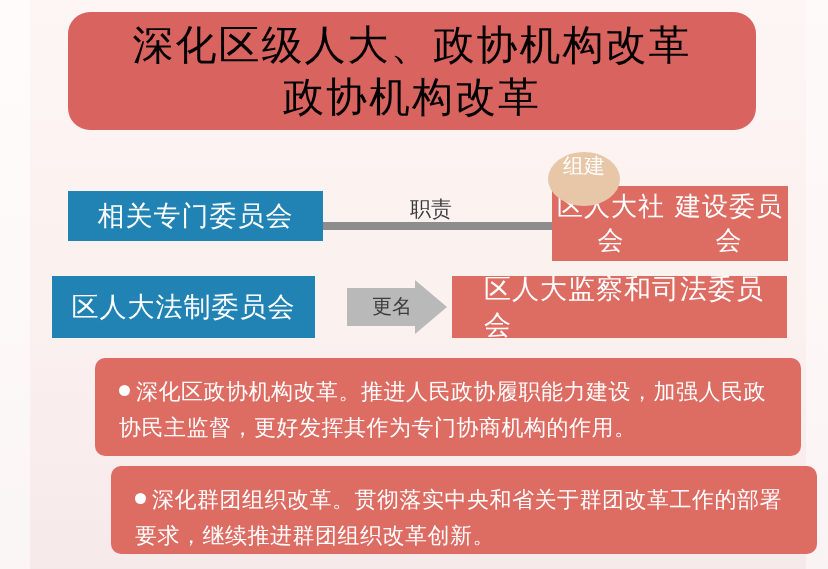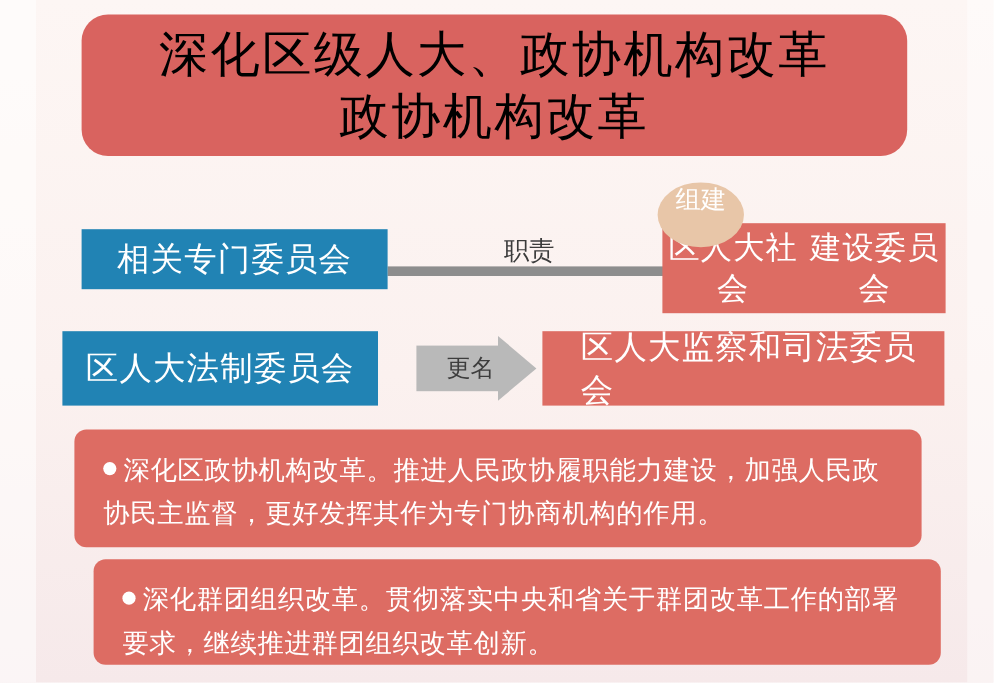--- a/index.html
+++ b/index.html
@@ -102,21 +102,21 @@
     position: absolute;
     left: 323px;
     top: 222px;
     width: 232px;
     height: 8px;
     background: #8d8d8d;
     z-index: 2;
   }
   .connector-label {
     position: absolute;
-    left: 398px;
+    left: 388px;
     top: 194px;
     width: 86px;
     height: 30px;
     display: flex;
     align-items: center;
     justify-content: center;
     font-size: 21px;
     color: #3b3b3b;
     background: transparent;
     font-family: Liberation Serif, serif;
@@ -200,20 +200,21 @@
     box-sizing: border-box;
     background: #dd6c63;
     border-radius: 10px;
     color: #ffffff;
     padding: 16px 26px 16px 24px;
     font-family: "Liberation Serif", "DejaVu Serif", serif;
     font-size: 22px;
     line-height: 36px;
     letter-spacing: 0.5px;
     z-index: 3;
+    margin-left: 33px;
   }
   #para-cppcc {
     left: 62px;
     top: 358px;
     width: 706px;
     height: 98px;
   }
   #para-mass-org {
     left: 78px;
     top: 466px;

